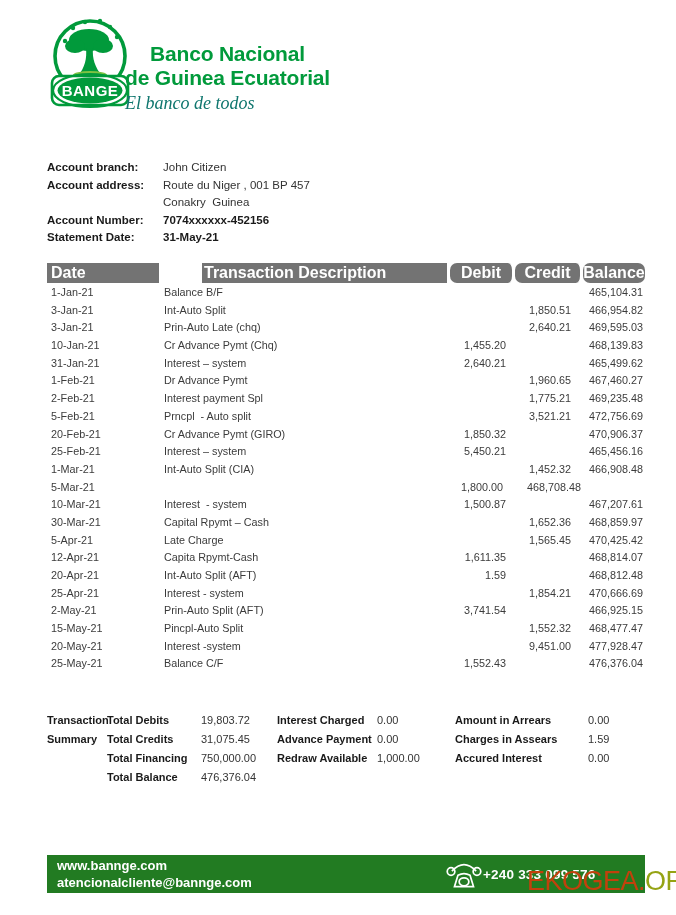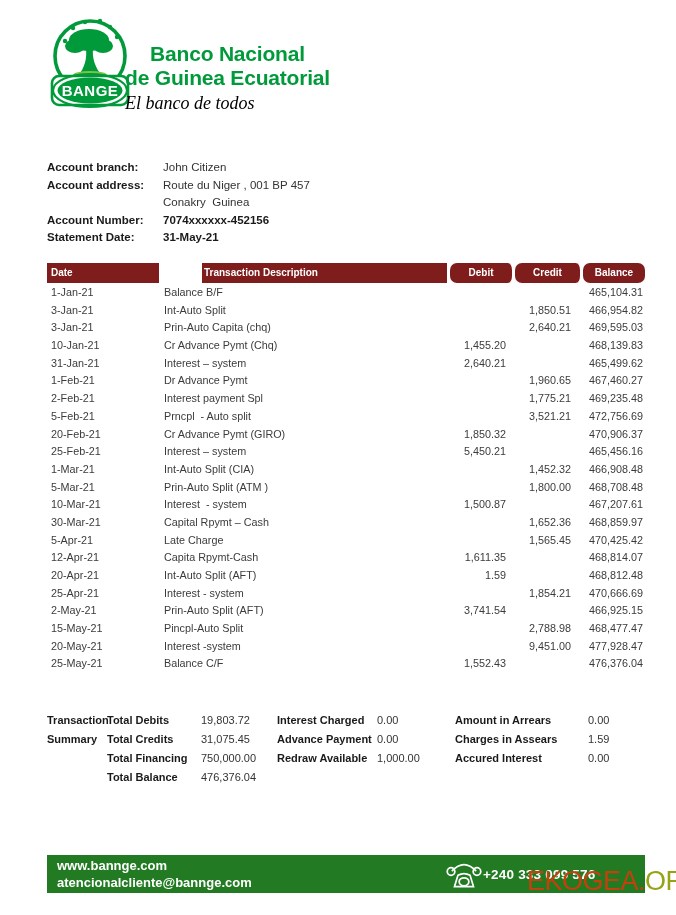--- a/index.html
+++ b/index.html
@@ -4,33 +4,33 @@
 <style>
   * { margin:0; padding:0; box-sizing:border-box; }
   html,body { background:#fff; }
   body { font-family:"Liberation Sans", sans-serif; color:#222; }
   .page { position:relative; width:676px; height:915px; background:#fff; overflow:hidden; }
 
   
   .logo-wrap { position:absolute; left:46px; top:15px; width:88px; height:99px; }
   .brand-text { position:absolute; left:125px; top:42px; }
   .brand-line { font-weight:bold; font-size:21px; line-height:24px; color:#019A3B; letter-spacing:-0.2px;text-align:center; }
-  .brand-tagline { font-family:"Liberation Serif", serif; font-style:italic; font-size:18px; line-height:22px; color:#000000; margin-top:2px; }
+  .brand-tagline { font-family:"Liberation Serif", serif; font-style:italic; font-size:18px; line-height:22px; color:#0f766e; margin-top:2px; }
 
   
   .account { position:absolute; left:47px; top:159px; width:598px; font-size:11.5px; }
   .acc-row { display:flex; height:17.6px; line-height:17.6px; }
   .acc-label { width:116px; font-weight:bold; color:#1a1a1a; }
   .acc-value { color:#333; white-space:pre; }
   .acc-value.bold { font-weight:bold; color:#1a1a1a; }
 
   
   .txn-table { position:absolute; left:47px; top:263px; width:598px; }
   .t-head { display:grid; grid-template-columns:115px 288px 65px 68px 62px; height:20px; }
-  .th { background:#7f1d1d; color:#fff; font-weight:bold; font-size:10px; line-height:20px; }
+  .th { background:#737373; color:#fff; font-weight:bold; font-size:16px; line-height:20px; }
   .th:not(:last-child) { border-right:3px solid #fff; }
   .th.h0 { padding-left:4px; }
   .th.h1 { padding-left:2px;margin-left:40px; }
   .th.h2, .th.h3, .th.h4 { text-align:center;border-radius:7px; }
   .t-body { margin-top:1px; }
   .t-row { display:grid; grid-template-columns:115px 288px 65px 68px 62px; height:17.7px; line-height:17.7px; font-size:10.8px; color:#3b3b3b; }
   .t-cell { overflow:hidden; white-space:pre; }
   .t-cell.c0 { padding-left:4px; }
   .t-cell.c1 { padding-left:2px; }
   .t-cell.c2 { text-align:right; padding-right:9px; }
@@ -127,21 +127,21 @@
         </div>
         <div class="t-row">
           <div class="t-cell c0">3-Jan-21</div>
           <div class="t-cell c1">Int-Auto Split</div>
           <div class="t-cell c2"></div>
           <div class="t-cell c3">1,850.51</div>
           <div class="t-cell c4">466,954.82</div>
         </div>
         <div class="t-row">
           <div class="t-cell c0">3-Jan-21</div>
-          <div class="t-cell c1">Prin-Auto Capita (chq)</div>
+          <div class="t-cell c1">Prin-Auto Late (chq)</div>
           <div class="t-cell c2"></div>
           <div class="t-cell c3">2,640.21</div>
           <div class="t-cell c4">469,595.03</div>
         </div>
         <div class="t-row">
           <div class="t-cell c0">10-Jan-21</div>
           <div class="t-cell c1">Cr Advance Pymt (Chq)</div>
           <div class="t-cell c2">1,455.20</div>
           <div class="t-cell c3"></div>
           <div class="t-cell c4">468,139.83</div>
@@ -190,21 +190,20 @@
         </div>
         <div class="t-row">
           <div class="t-cell c0">1-Mar-21</div>
           <div class="t-cell c1">Int-Auto Split (CIA)</div>
           <div class="t-cell c2"></div>
           <div class="t-cell c3">1,452.32</div>
           <div class="t-cell c4">466,908.48</div>
         </div>
         <div class="t-row">
           <div class="t-cell c0">5-Mar-21</div>
-          <div class="t-cell c1">Prin-Auto Split (ATM )</div>
           <div class="t-cell c2"></div>
           <div class="t-cell c3">1,800.00</div>
           <div class="t-cell c4">468,708.48</div>
         </div>
         <div class="t-row">
           <div class="t-cell c0">10-Mar-21</div>
           <div class="t-cell c1">Interest  - system</div>
           <div class="t-cell c2">1,500.87</div>
           <div class="t-cell c3"></div>
           <div class="t-cell c4">467,207.61</div>
@@ -248,21 +247,21 @@
           <div class="t-cell c0">2-May-21</div>
           <div class="t-cell c1">Prin-Auto Split (AFT)</div>
           <div class="t-cell c2">3,741.54</div>
           <div class="t-cell c3"></div>
           <div class="t-cell c4">466,925.15</div>
         </div>
         <div class="t-row">
           <div class="t-cell c0">15-May-21</div>
           <div class="t-cell c1">Pincpl-Auto Split</div>
           <div class="t-cell c2"></div>
-          <div class="t-cell c3">2,788.98</div>
+          <div class="t-cell c3">1,552.32</div>
           <div class="t-cell c4">468,477.47</div>
         </div>
         <div class="t-row">
           <div class="t-cell c0">20-May-21</div>
           <div class="t-cell c1">Interest -system</div>
           <div class="t-cell c2"></div>
           <div class="t-cell c3">9,451.00</div>
           <div class="t-cell c4">477,928.47</div>
         </div>
         <div class="t-row">

